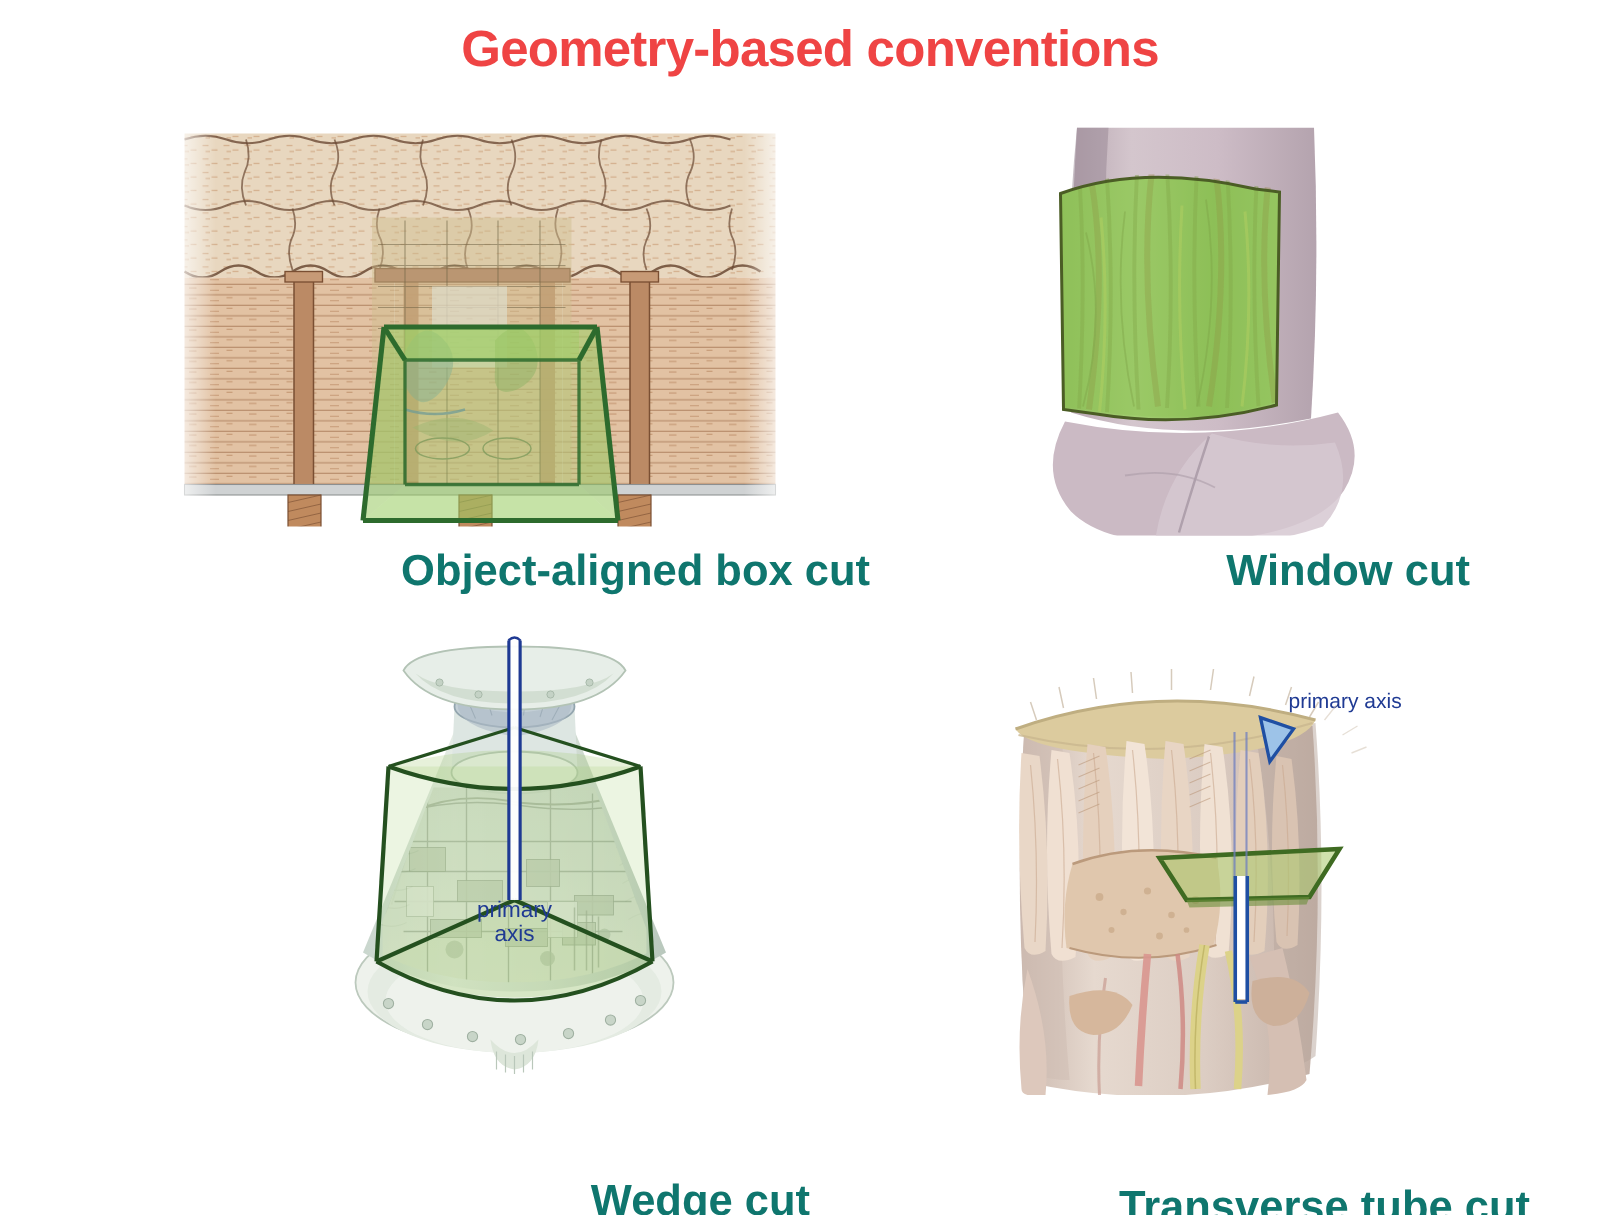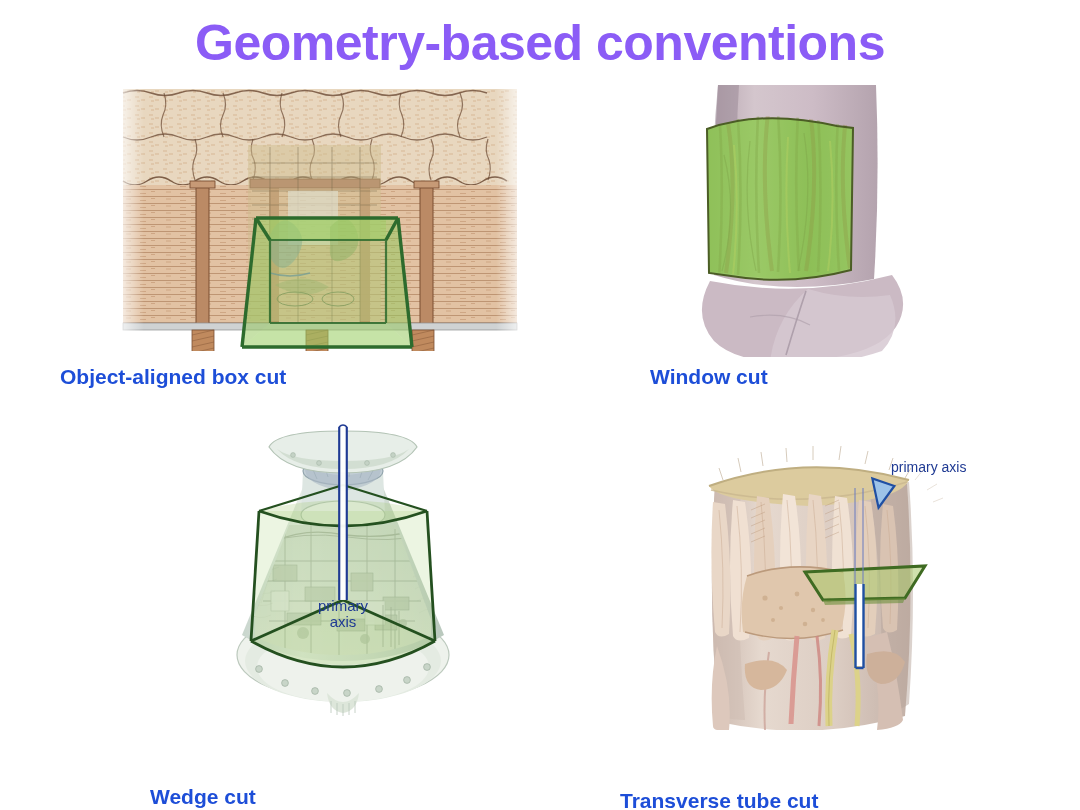--- a/index.html
+++ b/index.html
@@ -18,48 +18,48 @@
 
   
   .slide-title {
     position: absolute;
     top: 14px;
     left: 0;
     width: 1080px;
     text-align: center;
     font-family: "Liberation Sans", sans-serif;
     font-weight: bold;
-    font-size: 50px;
+    font-size: 34px;
     letter-spacing: -0.5px;
-    color: #8b5cf6;
+    color: #ef4444;
     white-space: nowrap;
   }
 
   
   .figure {
     position: absolute;
   }
   .caption {
     position: absolute;
-    text-align: left;
+    text-align: right;
     font-family: "Liberation Sans", sans-serif;
     font-weight: bold;
-    font-size: 21px;
-    color: #1d4ed8;
+    font-size: 29px;
+    color: #0f766e;
     white-space: nowrap;
   }
 
   
   #fig-box      { left: 120px; top: 85px;  width: 400px; height: 270px; }
   #cap-box      { left: 60px;  top: 365px; width: 520px; }
   #fig-window   { left: 690px; top: 85px;  width: 245px; height: 272px; }
   #cap-window   { left: 650px; top: 365px; width: 330px; }
   #fig-wedge    { left: 215px; top: 415px; width: 255px; height: 310px; }
   #cap-wedge    { left: 150px; top: 785px; width: 390px; }
-  #fig-tube     { left: 689px; top: 440px; width: 280px; height: 290px; }
+  #fig-tube     { left: 657px; top: 440px; width: 280px; height: 290px; }
   #cap-tube     { left: 620px; top: 745px; width: 400px; margin-top: 44px; }
 
   .figure svg { display: block; }
 
   
   .softedge {
     filter: blur(0.2px);
   }
 </style>
 </head>

